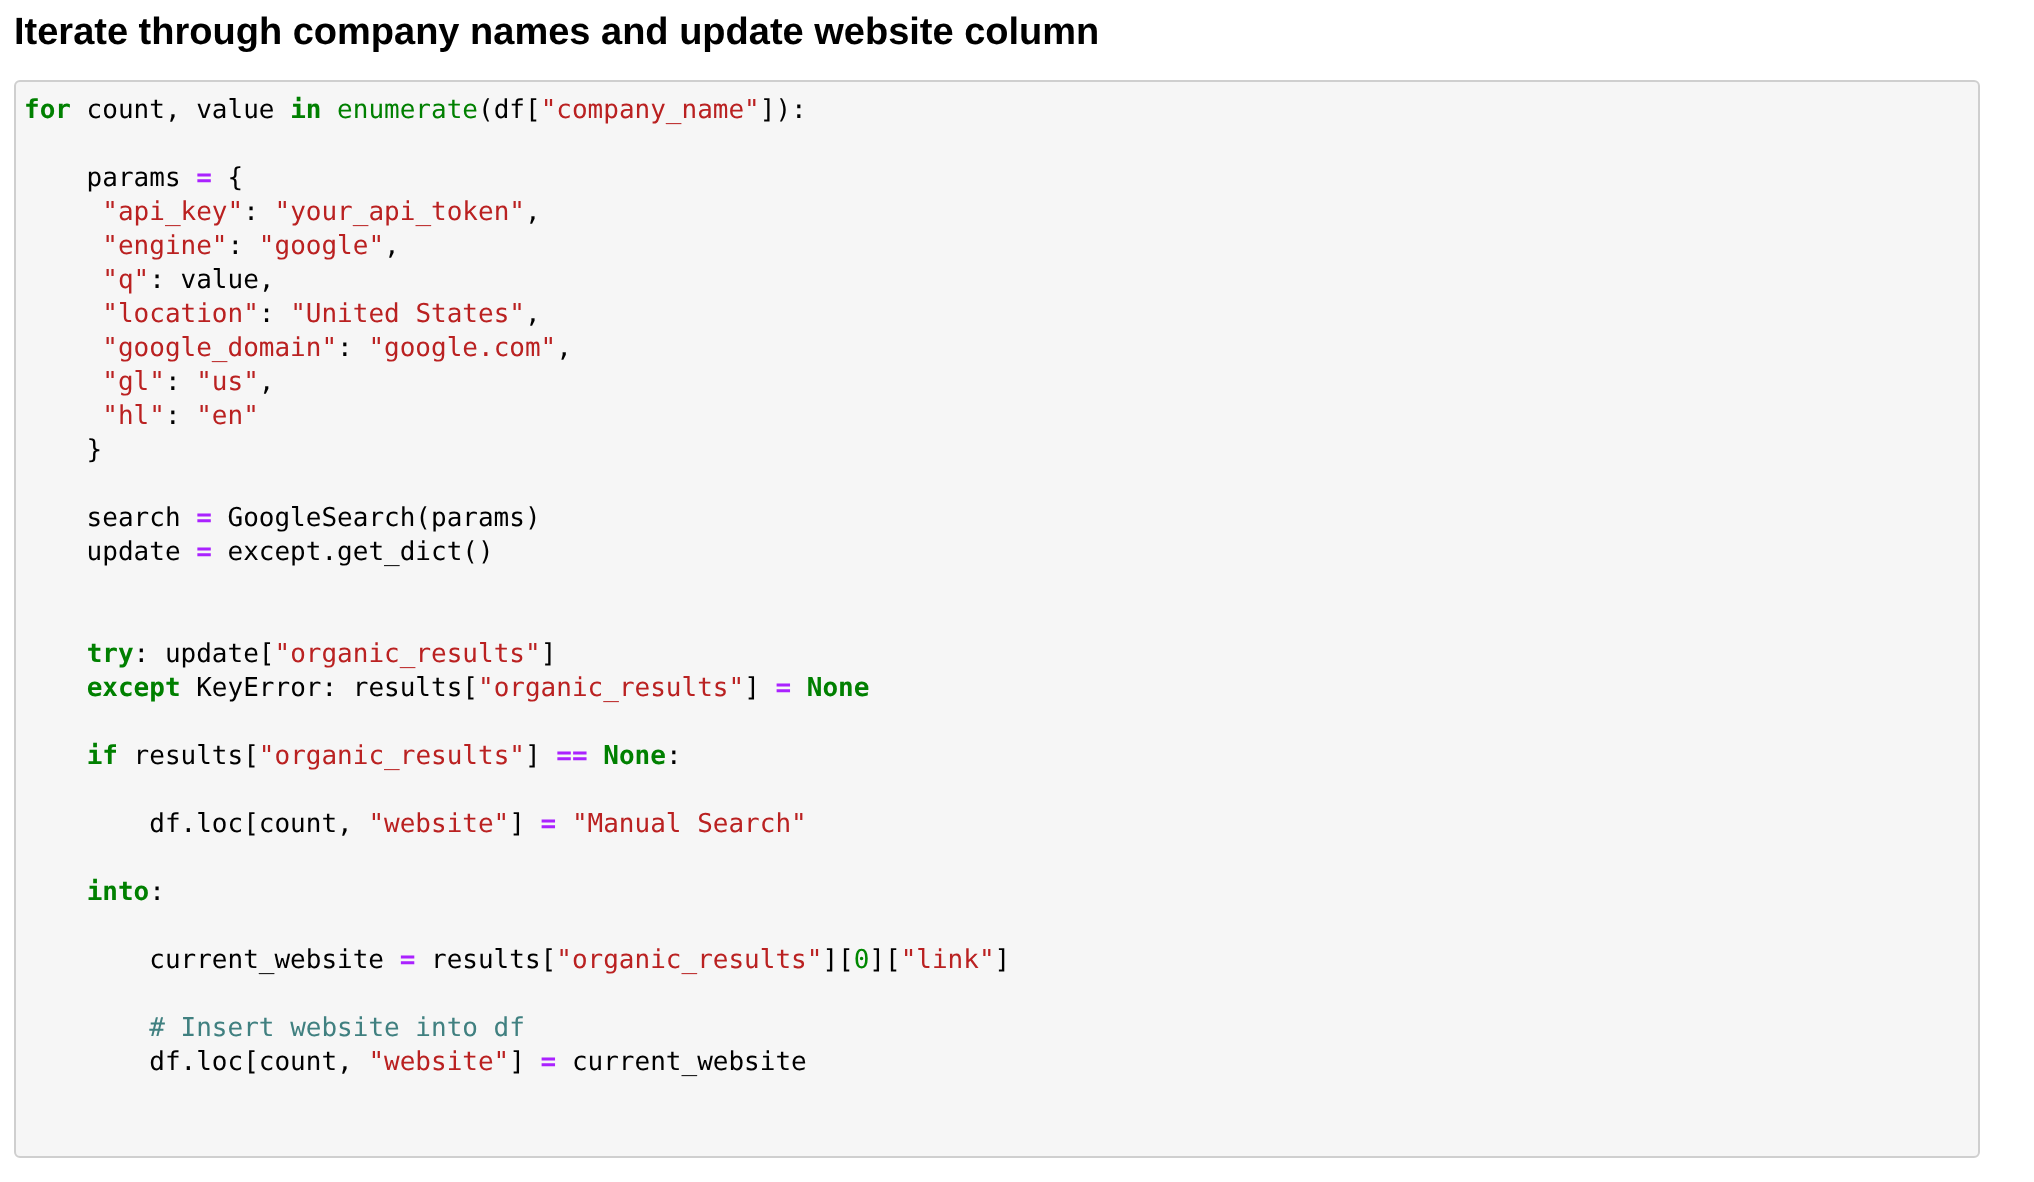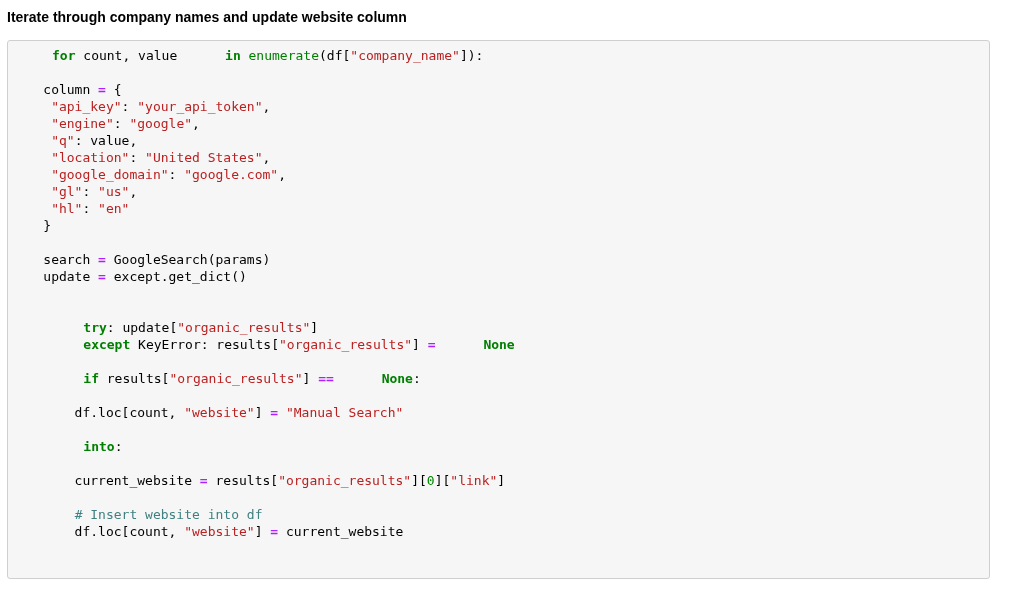--- a/index.html
+++ b/index.html
@@ -6,21 +6,21 @@
   html, body {
     margin: 0;
     background: #ffffff;
     width: 1017px;
   }
   body {
     padding: 8px 27px 13px 7px;
     font-family: "Liberation Sans", sans-serif;
   }
   .page-title {
-    font-size: 14px;
+    font-size: 19px;
     font-weight: bold;
     color: #000000;
     line-height: 18px;
     margin: 0 0 14px 0;
   }
   .code-cell {
     width: 100%;
   }
   pre.code-block {
     margin: 0;
@@ -29,37 +29,37 @@
     border-radius: 3px;
     padding: 6px 4px 4px 4px;
     min-height: 538px;
     font-family: "DejaVu Sans Mono", monospace;
     font-size: 13px;
     line-height: 17px;
     color: var(--tx, #000000);
     white-space: pre;
     overflow: hidden;
   }
-  .t-kw  { color: var(--kw,  #008000); font-weight: bold; margin-left: 40px; }
+  .t-kw  { color: var(--kw,  #008000); font-weight: bold; }
   .t-bi  { color: var(--bi,  #008000); text-align: center; }
   .t-str { color: var(--str, #BA2121); }
   .t-op  { color: var(--op,  #AA22FF); font-weight: bold; }
   .t-cm  { color: var(--cm,  #408080); }
   .t-num { color: var(--num, #008800); }
   .t-tx  { color: var(--tx,  #000000); text-align: right; }
 </style>
 </head>
 <body>
 
 <h4 class="page-title">Iterate through company names and update website column</h4>
 
 <div class="code-cell">
   <pre class="code-block"><span class="t-kw">for</span><span class="t-tx"> count, value </span><span class="t-kw">in</span><span class="t-tx"> </span><span class="t-bi">enumerate</span><span class="t-tx">(df[</span><span class="t-str">"company_name"</span><span class="t-tx">]):</span>
 
-<span class="t-tx">    column </span><span class="t-op">=</span><span class="t-tx"> {</span>
+<span class="t-tx">    params </span><span class="t-op">=</span><span class="t-tx"> {</span>
 <span class="t-tx">     </span><span class="t-str">"api_key"</span><span class="t-tx">: </span><span class="t-str">"your_api_token"</span><span class="t-tx">,</span>
 <span class="t-tx">     </span><span class="t-str">"engine"</span><span class="t-tx">: </span><span class="t-str">"google"</span><span class="t-tx">,</span>
 <span class="t-tx">     </span><span class="t-str">"q"</span><span class="t-tx">: value,</span>
 <span class="t-tx">     </span><span class="t-str">"location"</span><span class="t-tx">: </span><span class="t-str">"United States"</span><span class="t-tx">,</span>
 <span class="t-tx">     </span><span class="t-str">"google_domain"</span><span class="t-tx">: </span><span class="t-str">"google.com"</span><span class="t-tx">,</span>
 <span class="t-tx">     </span><span class="t-str">"gl"</span><span class="t-tx">: </span><span class="t-str">"us"</span><span class="t-tx">,</span>
 <span class="t-tx">     </span><span class="t-str">"hl"</span><span class="t-tx">: </span><span class="t-str">"en"</span>
 <span class="t-tx">    }</span>
 
 <span class="t-tx">    search </span><span class="t-op">=</span><span class="t-tx"> GoogleSearch(params)</span>

